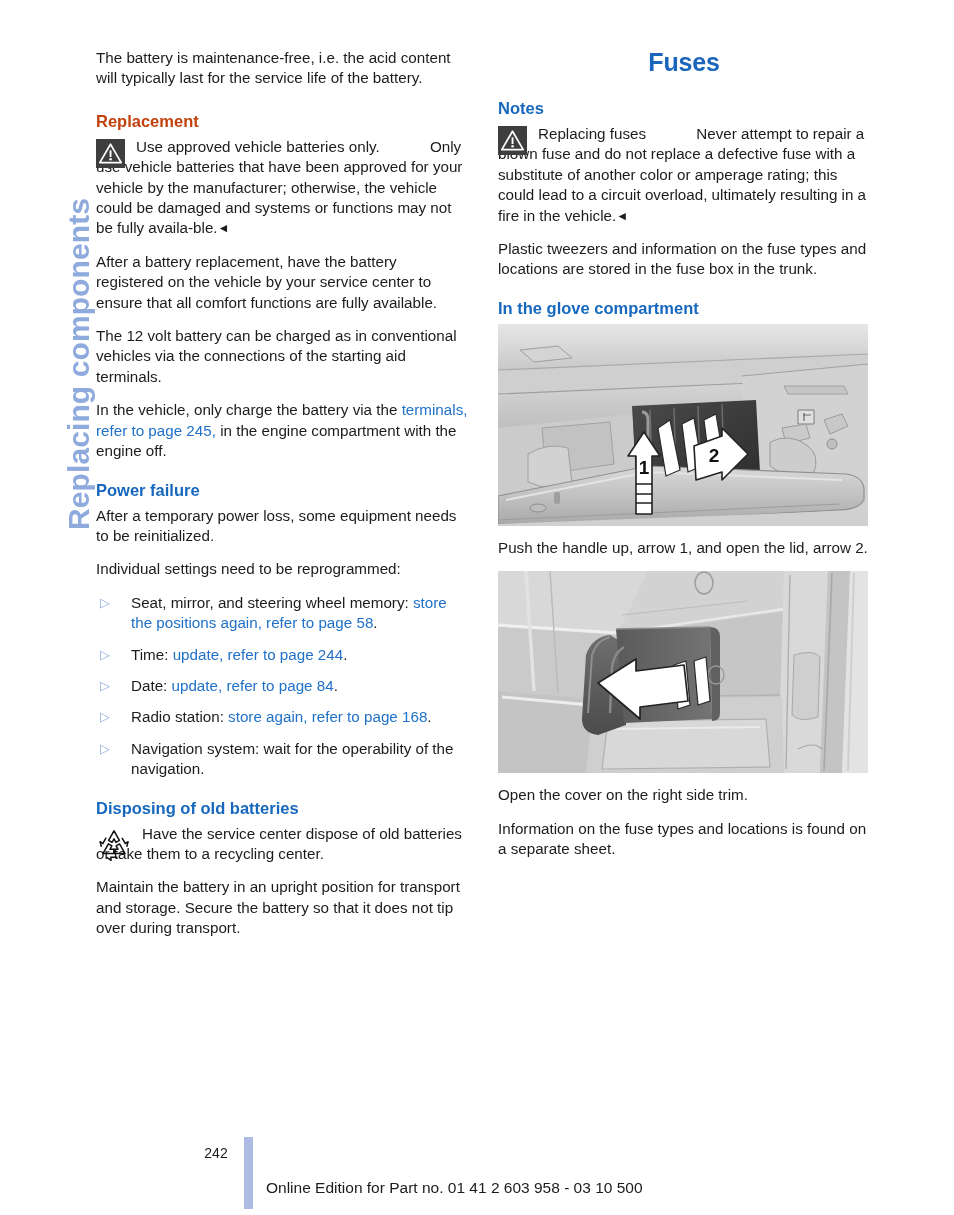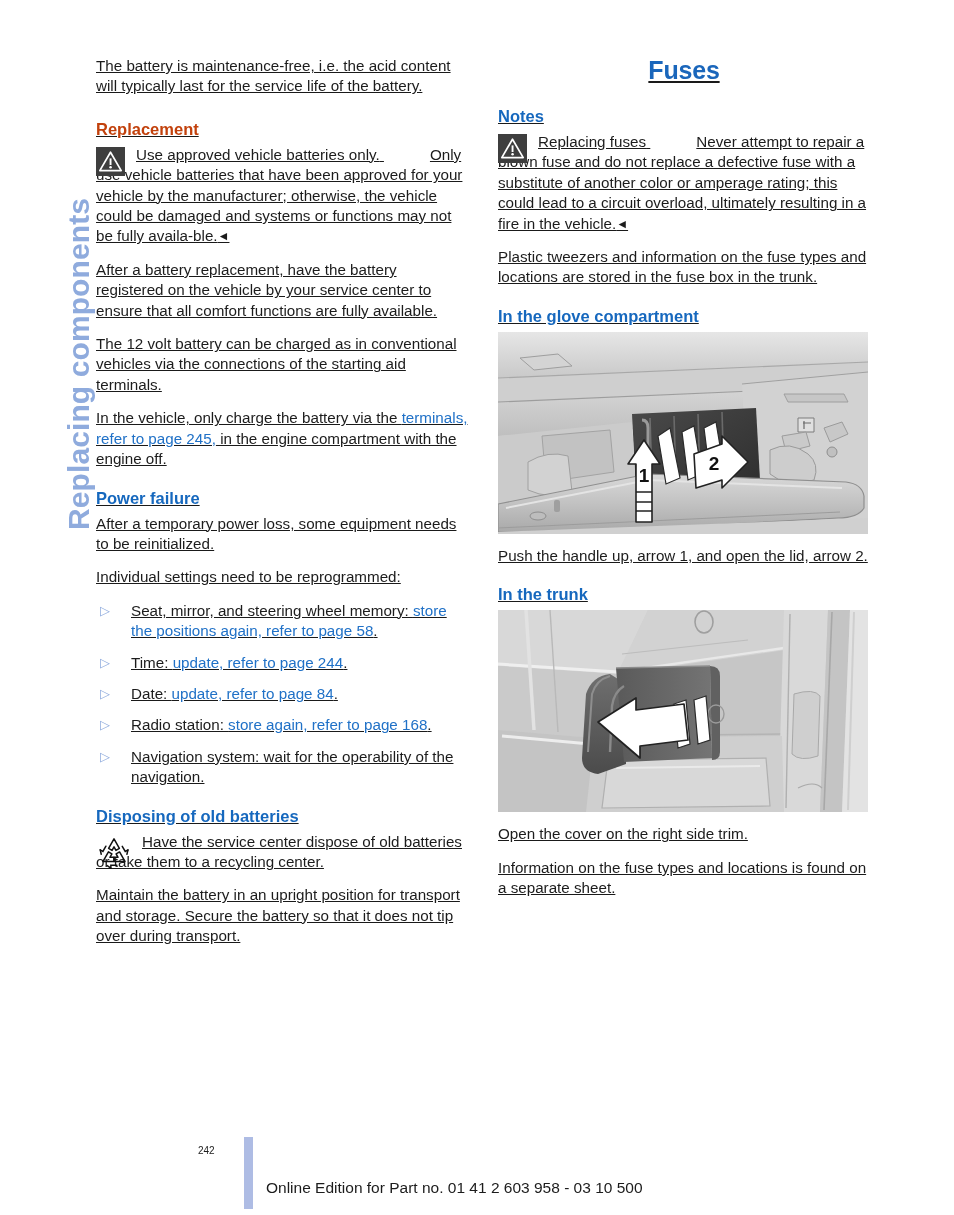--- a/index.html
+++ b/index.html
@@ -39,23 +39,22 @@
 
   
   .page-columns {
     position: absolute;
     left: 96px;
     top: 40px;
     width: 790px;
   }
   .col {
     position: absolute;
-    top: 16px;
+    top: 8px;
     width: 372px;
-    text-decoration: underline;
   }
   .col-left  { left: 0; }
   .col-right { left: 402px; }
 
   
   p.body, .bullet-text, .caption {
     font-size: 15.2px;
     line-height: 20.4px;
     margin: 0 0 13px 0;
     color: #1c1c1c;
@@ -180,23 +179,23 @@
     left: 244px;
     top: 8px;
     width: 9px;
     height: 72px;
     background: #aebce4;
   }
   .page-number {
     position: absolute;
     left: 198px;
     top: 16px;
-    font-size: 10px;
+    font-size: 14px;
     color: #1c1c1c;
-    text-align: left;
+    text-align: center;
     width: 36px;
   }
   .footer-note {
     position: absolute;
     left: 266px;
     top: 50px;
     font-size: 15.5px;
     color: #1c1c1c;
     white-space: nowrap;
   }
@@ -390,21 +389,20 @@
 
         <g>
           <path d="M196 122 L224 112 L224 104 L250 130 L224 156 L224 148 L198 156 Z" fill="#ffffff" stroke="#222222" stroke-width="1.6" stroke-linejoin="round"></path>
           <text x="216" y="138" font-family="Liberation Sans, sans-serif" font-size="19" font-weight="bold" fill="#111111" text-anchor="middle">2</text>
         </g>
       </svg>
     </div>
 
     <p class="body">Push the handle up, arrow 1, and open the lid, arrow 2.</p>
 
-    <h2 class="sect">In the trunk</h2>
 
     <div class="figure">
       <svg width="370" height="202" viewBox="0 0 370 202">
         <defs>
           <linearGradient id="trunkBg" x1="0" y1="0" x2="1" y2="1">
             <stop offset="0" stop-color="#dddddd"></stop>
             <stop offset="0.5" stop-color="#c8c8c8"></stop>
             <stop offset="1" stop-color="#d4d4d4"></stop>
           </linearGradient>
           <linearGradient id="coverG" x1="0" y1="0" x2="0" y2="1">

